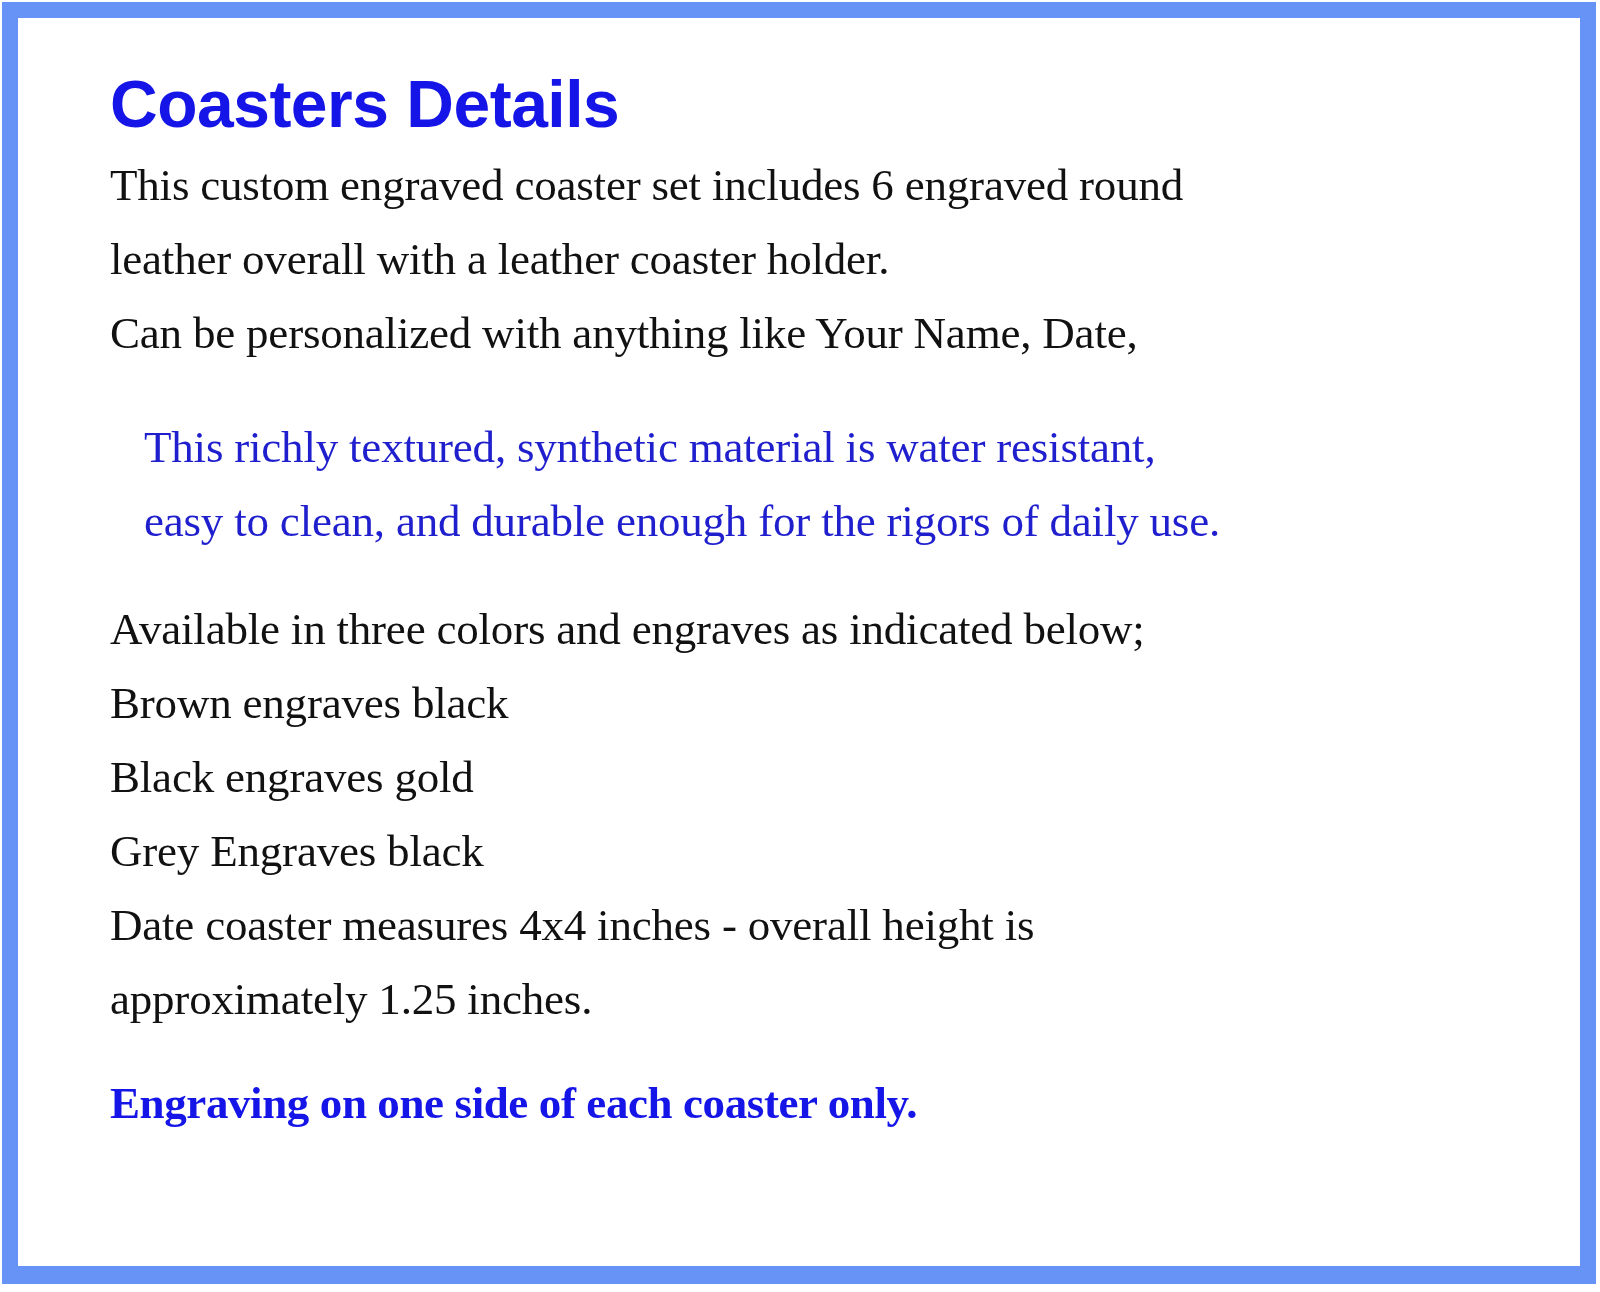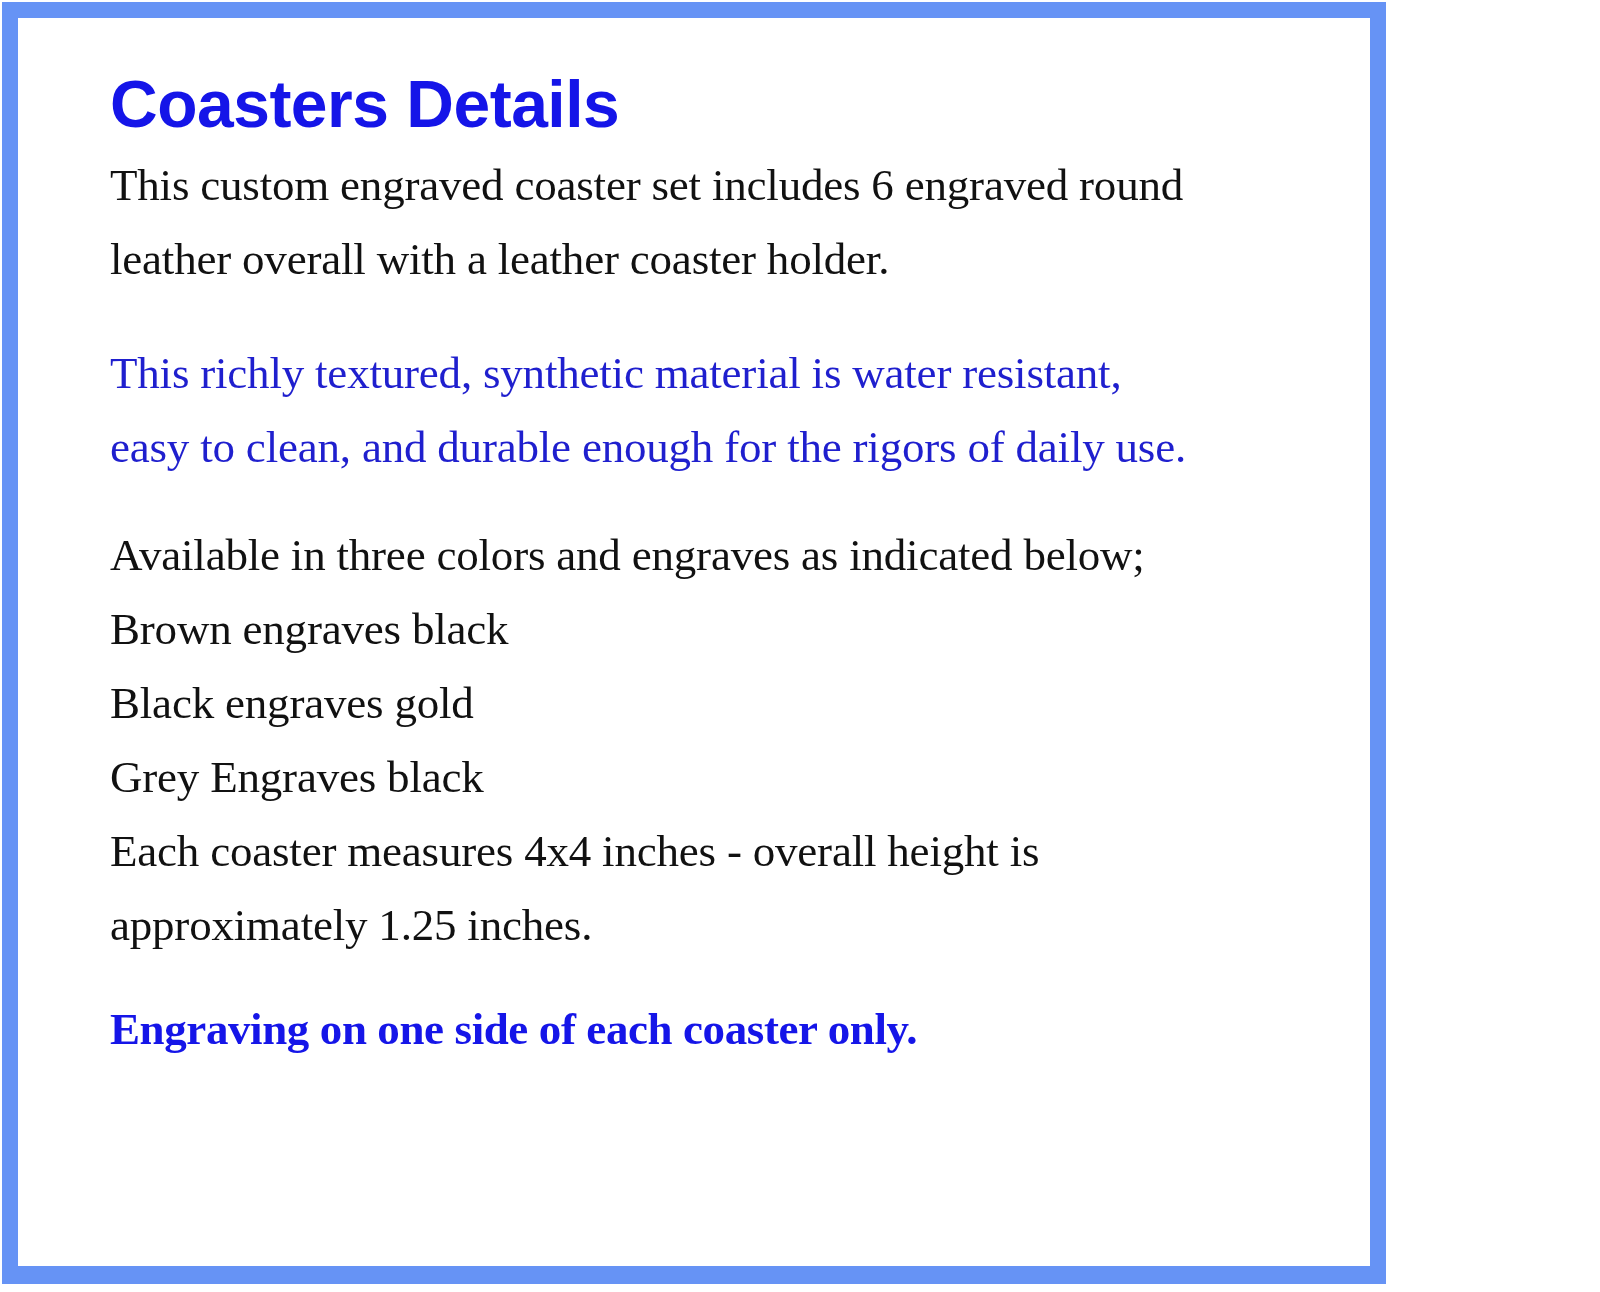--- a/index.html
+++ b/index.html
@@ -13,21 +13,21 @@
     background: #ffffff;
     font-family: "Liberation Sans", "DejaVu Sans", sans-serif;
     overflow: hidden;
   }
 
   
   #details-card {
     position: absolute;
     left: 2px;
     top: 2px;
-    width: 1384px;
+    width: 1594px;
     height: 1282px;
     box-sizing: border-box;
     background: #ffffff;
     border: 16px solid #6693F5;
     border-bottom-width: 18px;
   }
 
   #details-body {
     position: absolute;
     left: 0;
@@ -59,21 +59,21 @@
     line-height: 74px;
     color: #111111;
     letter-spacing: -0.2px;
   }
   .para .ln {
     display: block;
     white-space: pre;
     font-family: Liberation Serif, serif;
   }
 
-  .para-blue { color: #1F1FCE; }
+  .para-blue { color: #1F1FCE; margin-left: 34px; }
 
   .para-bold-blue {
     color: #1515E8;
     font-weight: bold;
     letter-spacing: -0.4px;
   }
 
   
   .gap-a { height: 40px; }
   .gap-b { height: 34px; }
@@ -83,37 +83,38 @@
 <body>
 
 <div id="details-card">
   <div id="details-body">
 
     <h1 class="doc-title">Coasters Details</h1>
 
     <p class="para">
       <span class="ln">This custom engraved coaster set includes 6 engraved round</span>
       <span class="ln">leather overall with a leather coaster holder.</span>
+      <span class="ln">Can be personalized with anything like Your Name, Date,</span>
     </p>
 
     <div class="gap-a"></div>
 
     <p class="para para-blue">
       <span class="ln">This richly textured, synthetic material is water resistant,</span>
       <span class="ln">easy to clean, and durable enough for the rigors of daily use.</span>
     </p>
 
     <div class="gap-b"></div>
 
     <p class="para">
       <span class="ln">Available in three colors and engraves as indicated below;</span>
       <span class="ln">Brown engraves black</span>
       <span class="ln">Black engraves gold</span>
       <span class="ln">Grey Engraves black</span>
-      <span class="ln">Each coaster measures 4x4 inches - overall height is</span>
+      <span class="ln">Date coaster measures 4x4 inches - overall height is</span>
       <span class="ln">approximately 1.25 inches.</span>
     </p>
 
     <div class="gap-c"></div>
 
     <p class="para para-bold-blue">
       <span class="ln">Engraving on one side of each coaster only.</span>
     </p>
 
   </div>

